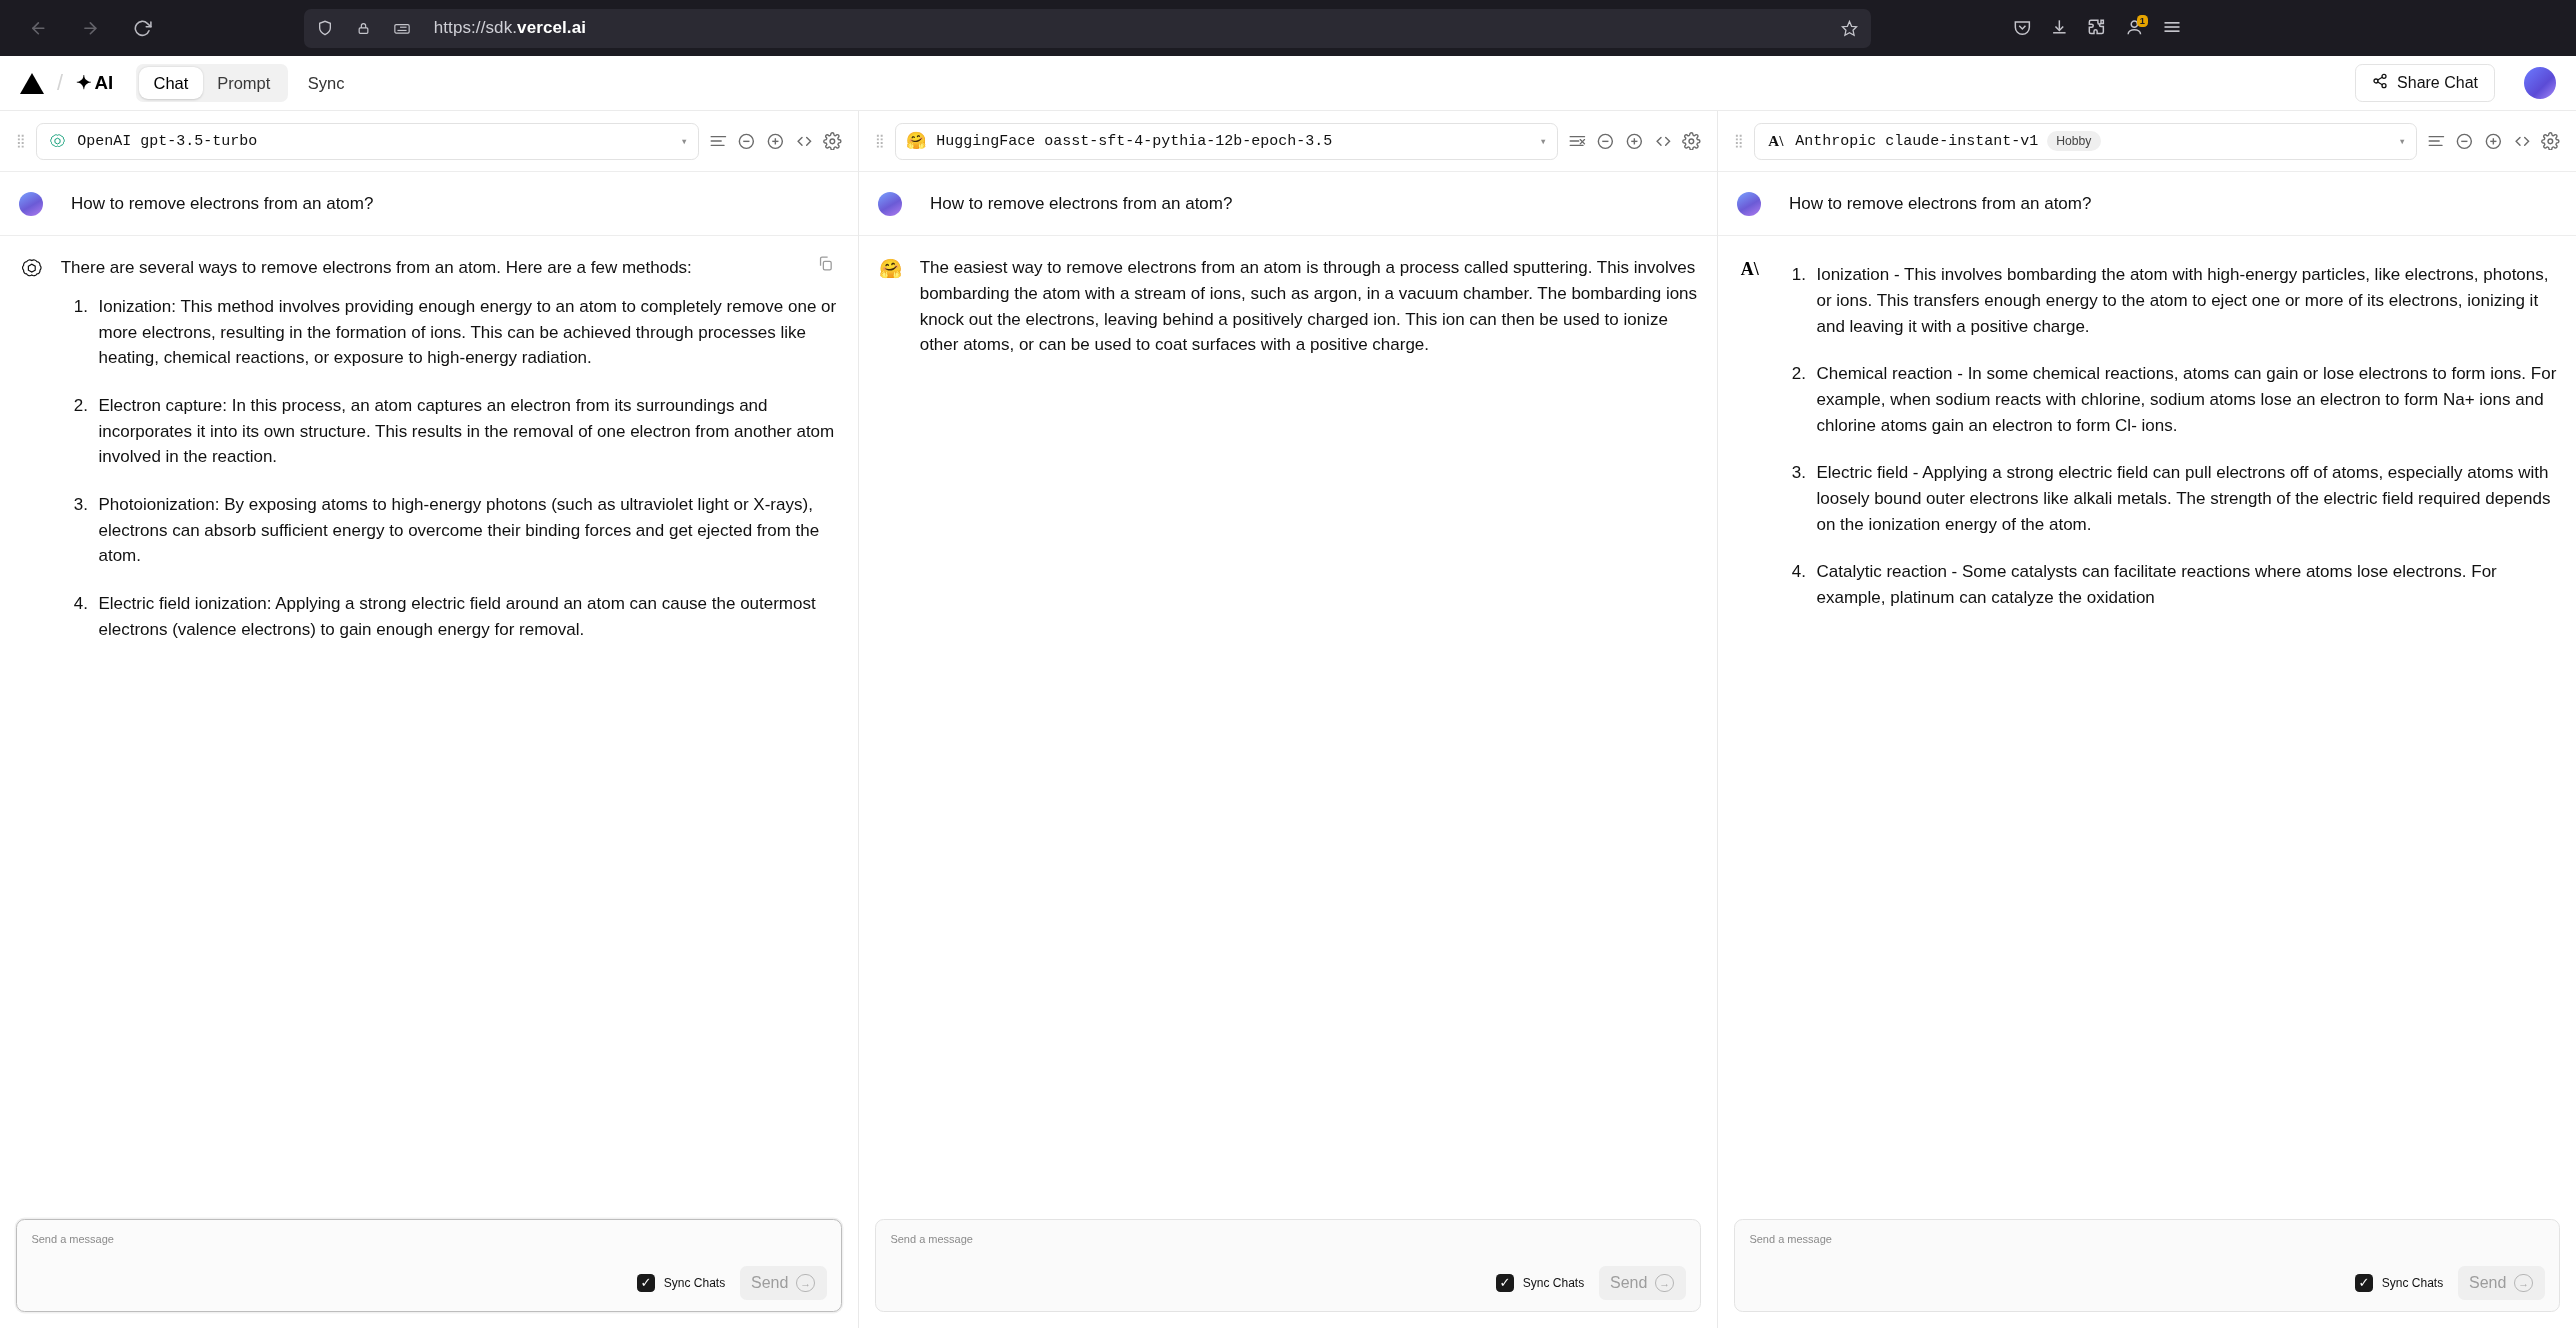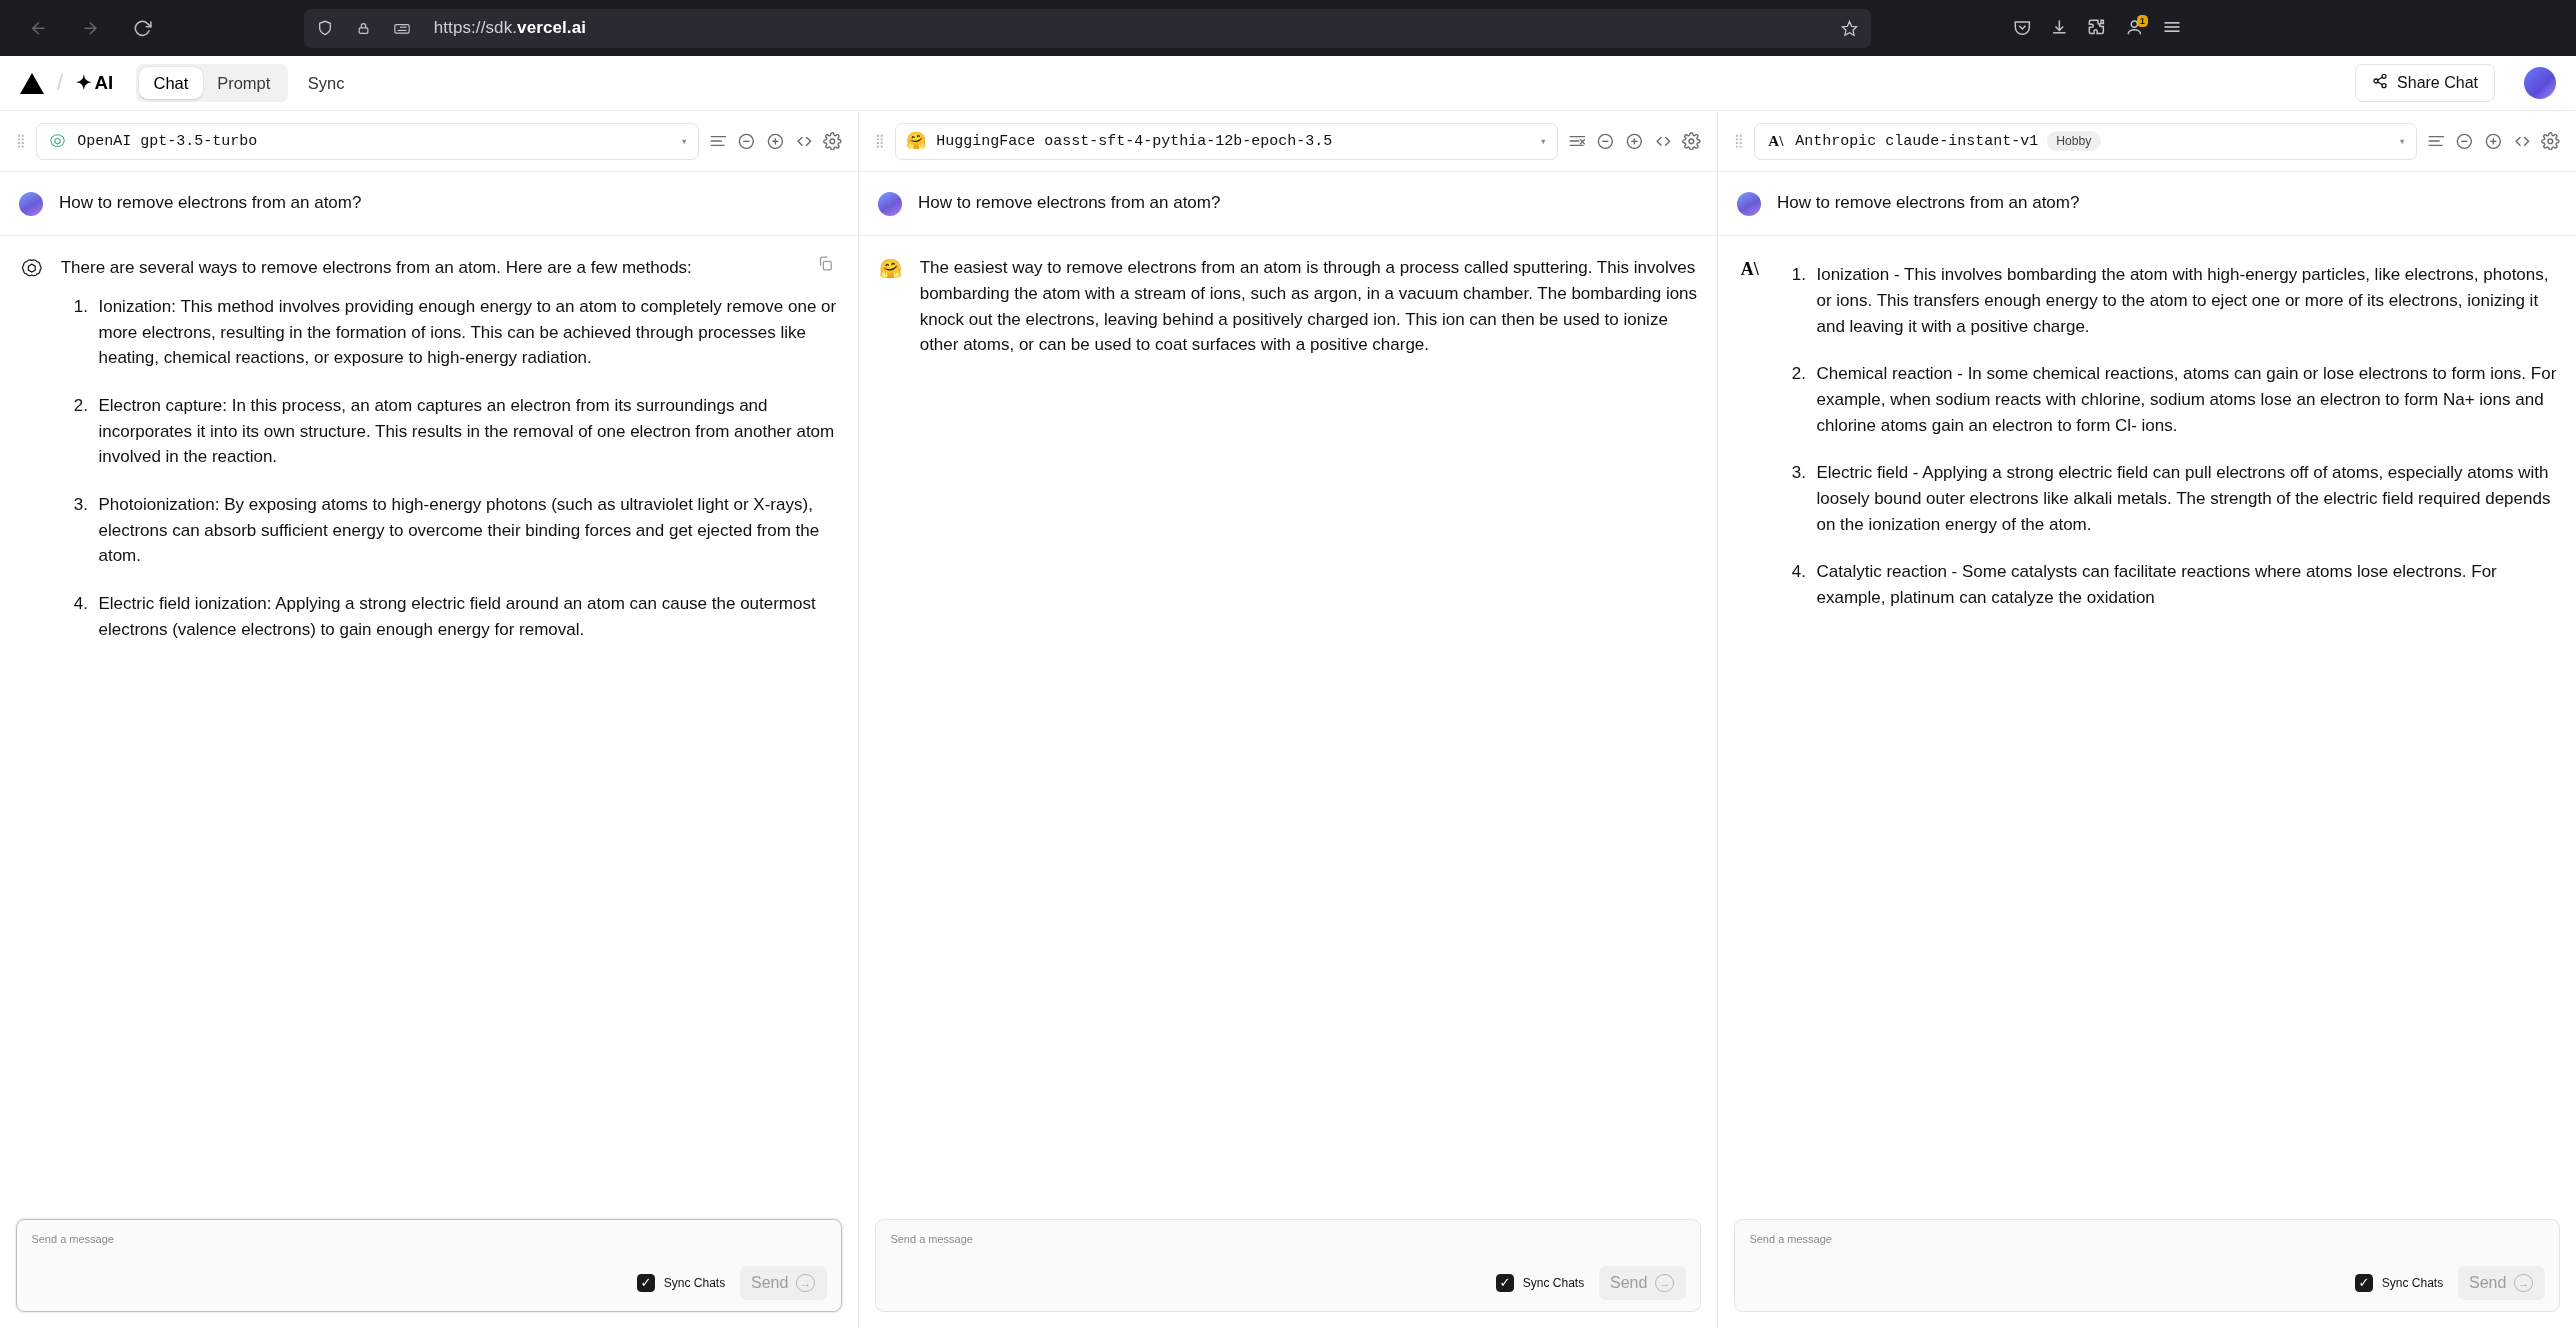--- a/index.html
+++ b/index.html
@@ -166,23 +166,23 @@
     width: 21.6px; height: 21.6px; border-radius: 5px;
     display:flex; align-items:center; justify-content:center;
     font-size: 13.7px; flex: 0 0 auto;
   }
   .badge-openai { color: #0f9d76; }
   .badge-hf { background: #fff; font-size: 16.5px; }
   .badge-anthropic { font-family: "Liberation Serif", serif; font-weight: 700; color:#111; font-size:15px; }
 
   .user-row {
     display: flex;
-    gap: 16px;
+    gap: 28px;
     padding: 18.7px 18.7px;
-    align-items: center;
+    align-items: flex-end;
     border-bottom: 0.7px solid #ededed;
   }
   .user-av {
     width: 24.4px; height: 24.4px; border-radius: 50%;
     background: linear-gradient(150deg,#7aa2ff 0%,#6b5bd6 55%,#b07df0 100%);
     flex: 0 0 auto; margin-top: 1.4px;
   }
   .msg-text { font-size: 17px; color: #111; line-height: 1.45; }
 
   .assistant-row {

